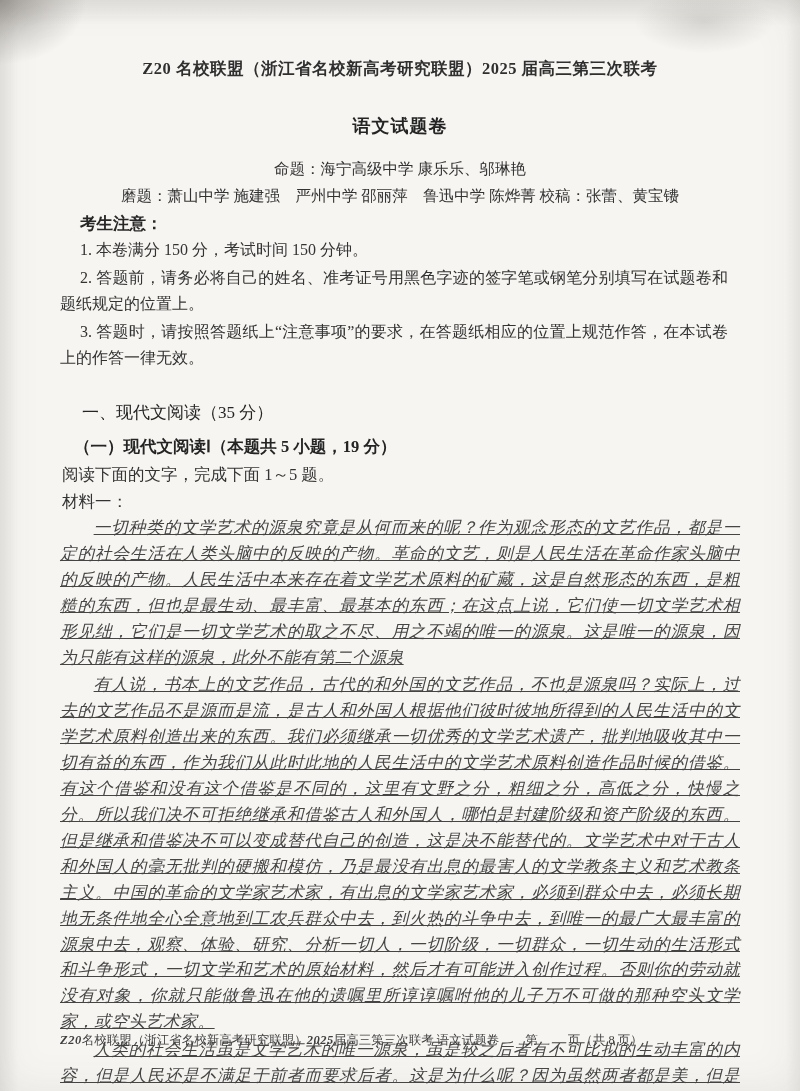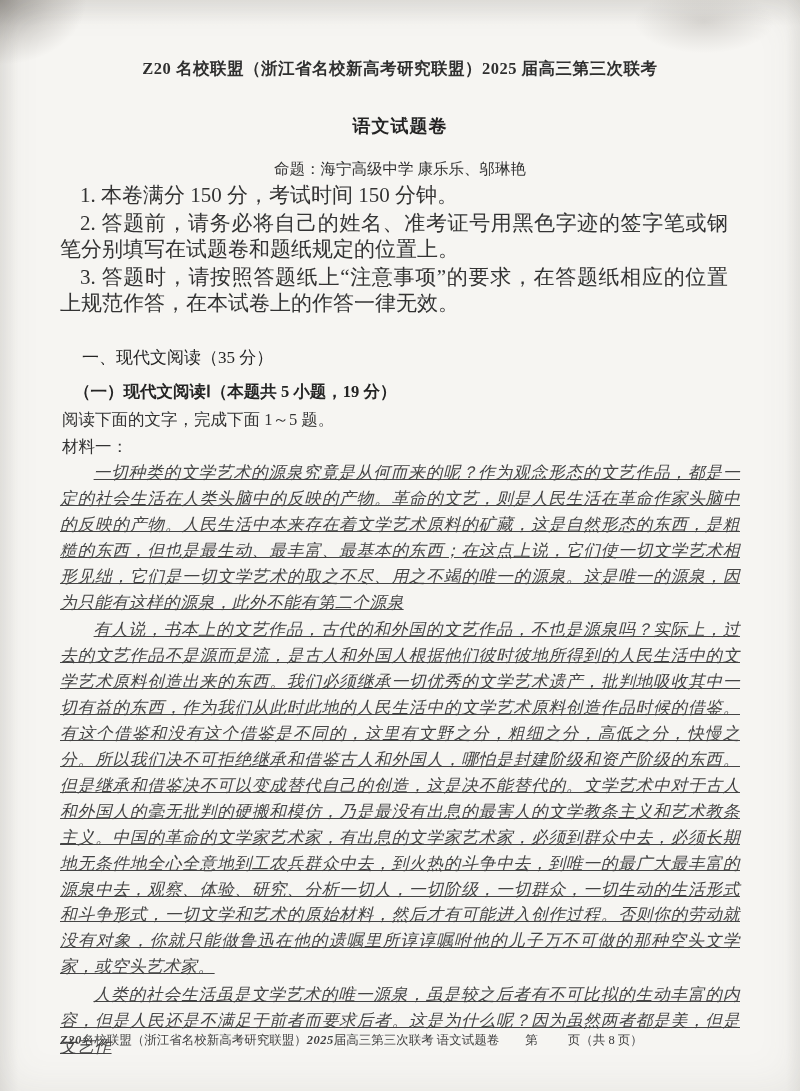--- a/index.html
+++ b/index.html
@@ -45,21 +45,21 @@
     white-space:nowrap;
   }
 
   .notice-heading{
     margin:6px 0 0 0;
     padding-left:20px;
     font-size:16.5px;font-weight:bold;color:#262626;
   }
   .notice-item{
     margin:2px 12px 0 0;
-    font-size:21px;line-height:26px;
+    font-size:16px;line-height:26px;
     text-indent:20px;text-align:justify;color:#333;
   }
 
   .section-heading{
     margin:30px 0 0 0;
     padding-left:22px;
     font-size:17px;font-weight:normal;color:#242424;
   }
   .sub-heading{
     margin:12px 0 0 0;
@@ -96,21 +96,23 @@
 <body>
 
 <div class="paper">
   <div class="content">
 
     <h1 class="league-title">Z20 名校联盟（浙江省名校新高考研究联盟）2025 届高三第三次联考</h1>
 
     <h2 class="paper-title">语文试题卷</h2>
 
     <p class="proposer-line">命题：海宁高级中学 康乐乐、邬琳艳</p>
+    <p class="moderator-line">磨题：萧山中学 施建强　严州中学 邵丽萍　鲁迅中学 陈烨菁 校稿：张蕾、黄宝镄</p>
 
+    <p class="notice-heading">考生注意：</p>
     <p class="notice-item">1. 本卷满分 150 分，考试时间 150 分钟。</p>
     <p class="notice-item">2. 答题前，请务必将自己的姓名、准考证号用黑色字迹的签字笔或钢笔分别填写在试题卷和题纸规定的位置上。</p>
     <p class="notice-item">3. 答题时，请按照答题纸上“注意事项”的要求，在答题纸相应的位置上规范作答，在本试卷上的作答一律无效。</p>
 
     <p class="section-heading">一、现代文阅读（35 分）</p>
     <p class="sub-heading">（一）现代文阅读Ⅰ（本题共 5 小题，19 分）</p>
     <p class="instruction">阅读下面的文字，完成下面 1～5 题。</p>
     <p class="material-label">材料一：</p>
 
     <p class="kai-para">一切种类的文学艺术的源泉究竟是从何而来的呢？作为观念形态的文艺作品，都是一定的社会生活在人类头脑中的反映的产物。革命的文艺，则是人民生活在革命作家头脑中的反映的产物。人民生活中本来存在着文学艺术原料的矿藏，这是自然形态的东西，是粗糙的东西，但也是最生动、最丰富、最基本的东西；在这点上说，它们使一切文学艺术相形见绌，它们是一切文学艺术的取之不尽、用之不竭的唯一的源泉。这是唯一的源泉，因为只能有这样的源泉，此外不能有第二个源泉</p>

